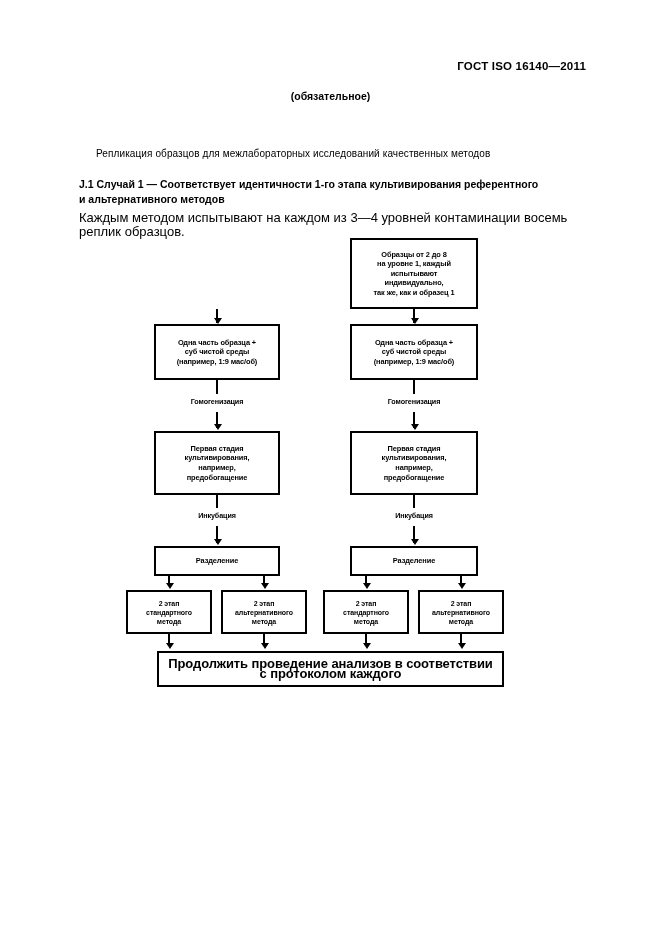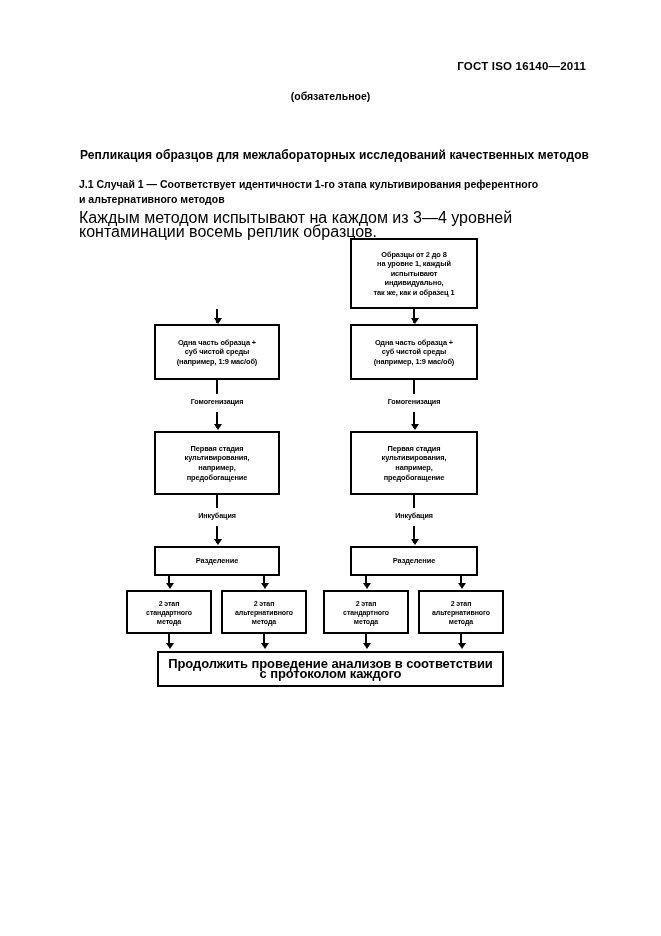--- a/index.html
+++ b/index.html
@@ -40,43 +40,43 @@
     font-size: 10.5px;
     font-weight: bold;
     line-height: 15px;
   }
   .annex-block .sub { font-weight: bold; }
 
   
   .main-heading {
     position: absolute;
     top: 148px;
-    left: 80px;
+    left: 96px;
     width: 510px;
-    font-size: 12px;
-    font-weight: bold;
+    font-size: 10px;
+    font-weight: normal;
     letter-spacing: 0.1px;
   }
 
   
   .clause {
     position: absolute;
     top: 177px;
     left: 79px;
     width: 500px;
     font-size: 10.5px;
     font-weight: bold;
     line-height: 15px;
   }
   .intro {
     position: absolute;
     top: 211px;
     left: 79px;
     width: 500px;
-    font-size: 16px;
+    font-size: 13px;
     line-height: 14px;
   }
 
   
   .chart {
     position: absolute;
     top: 0;
     left: 0;
     width: 661px;
     height: 936px;

